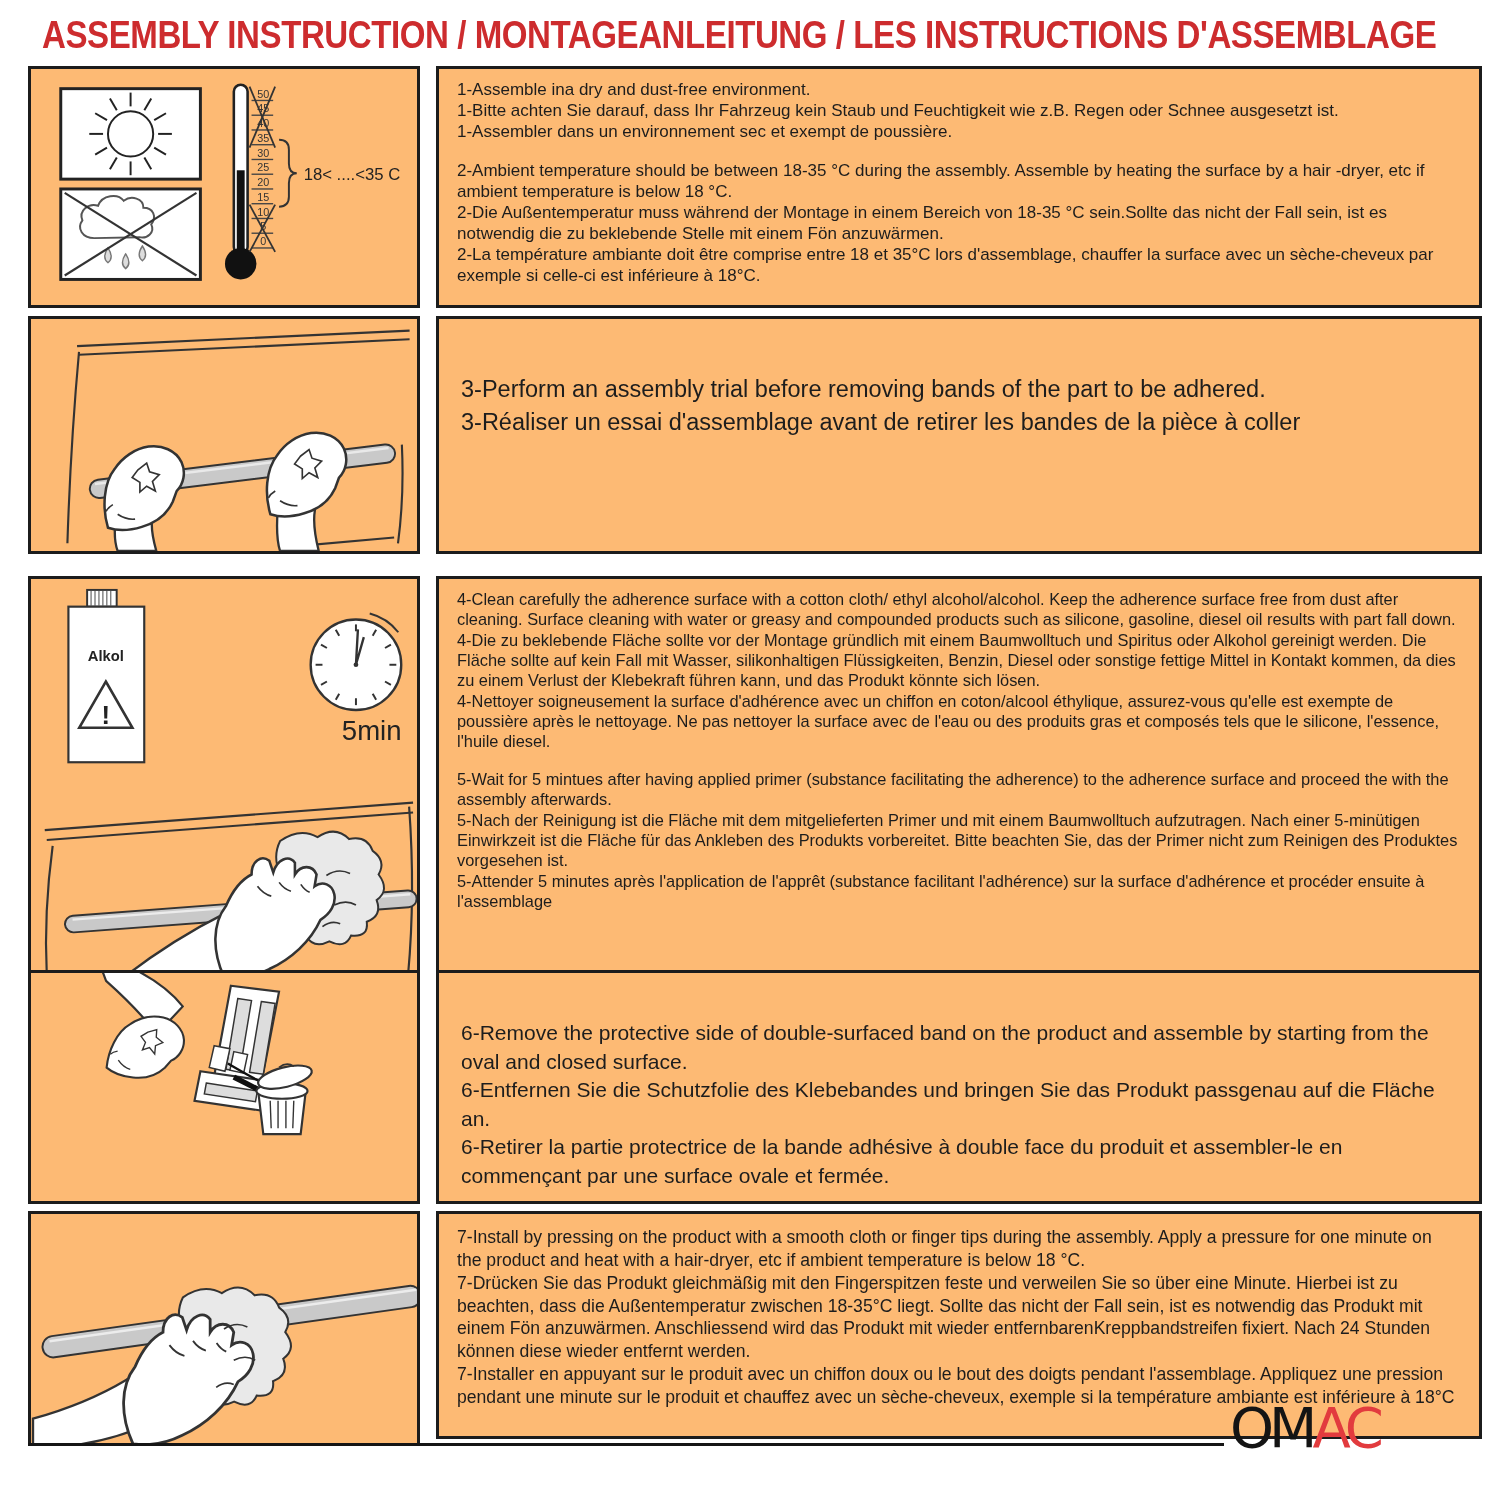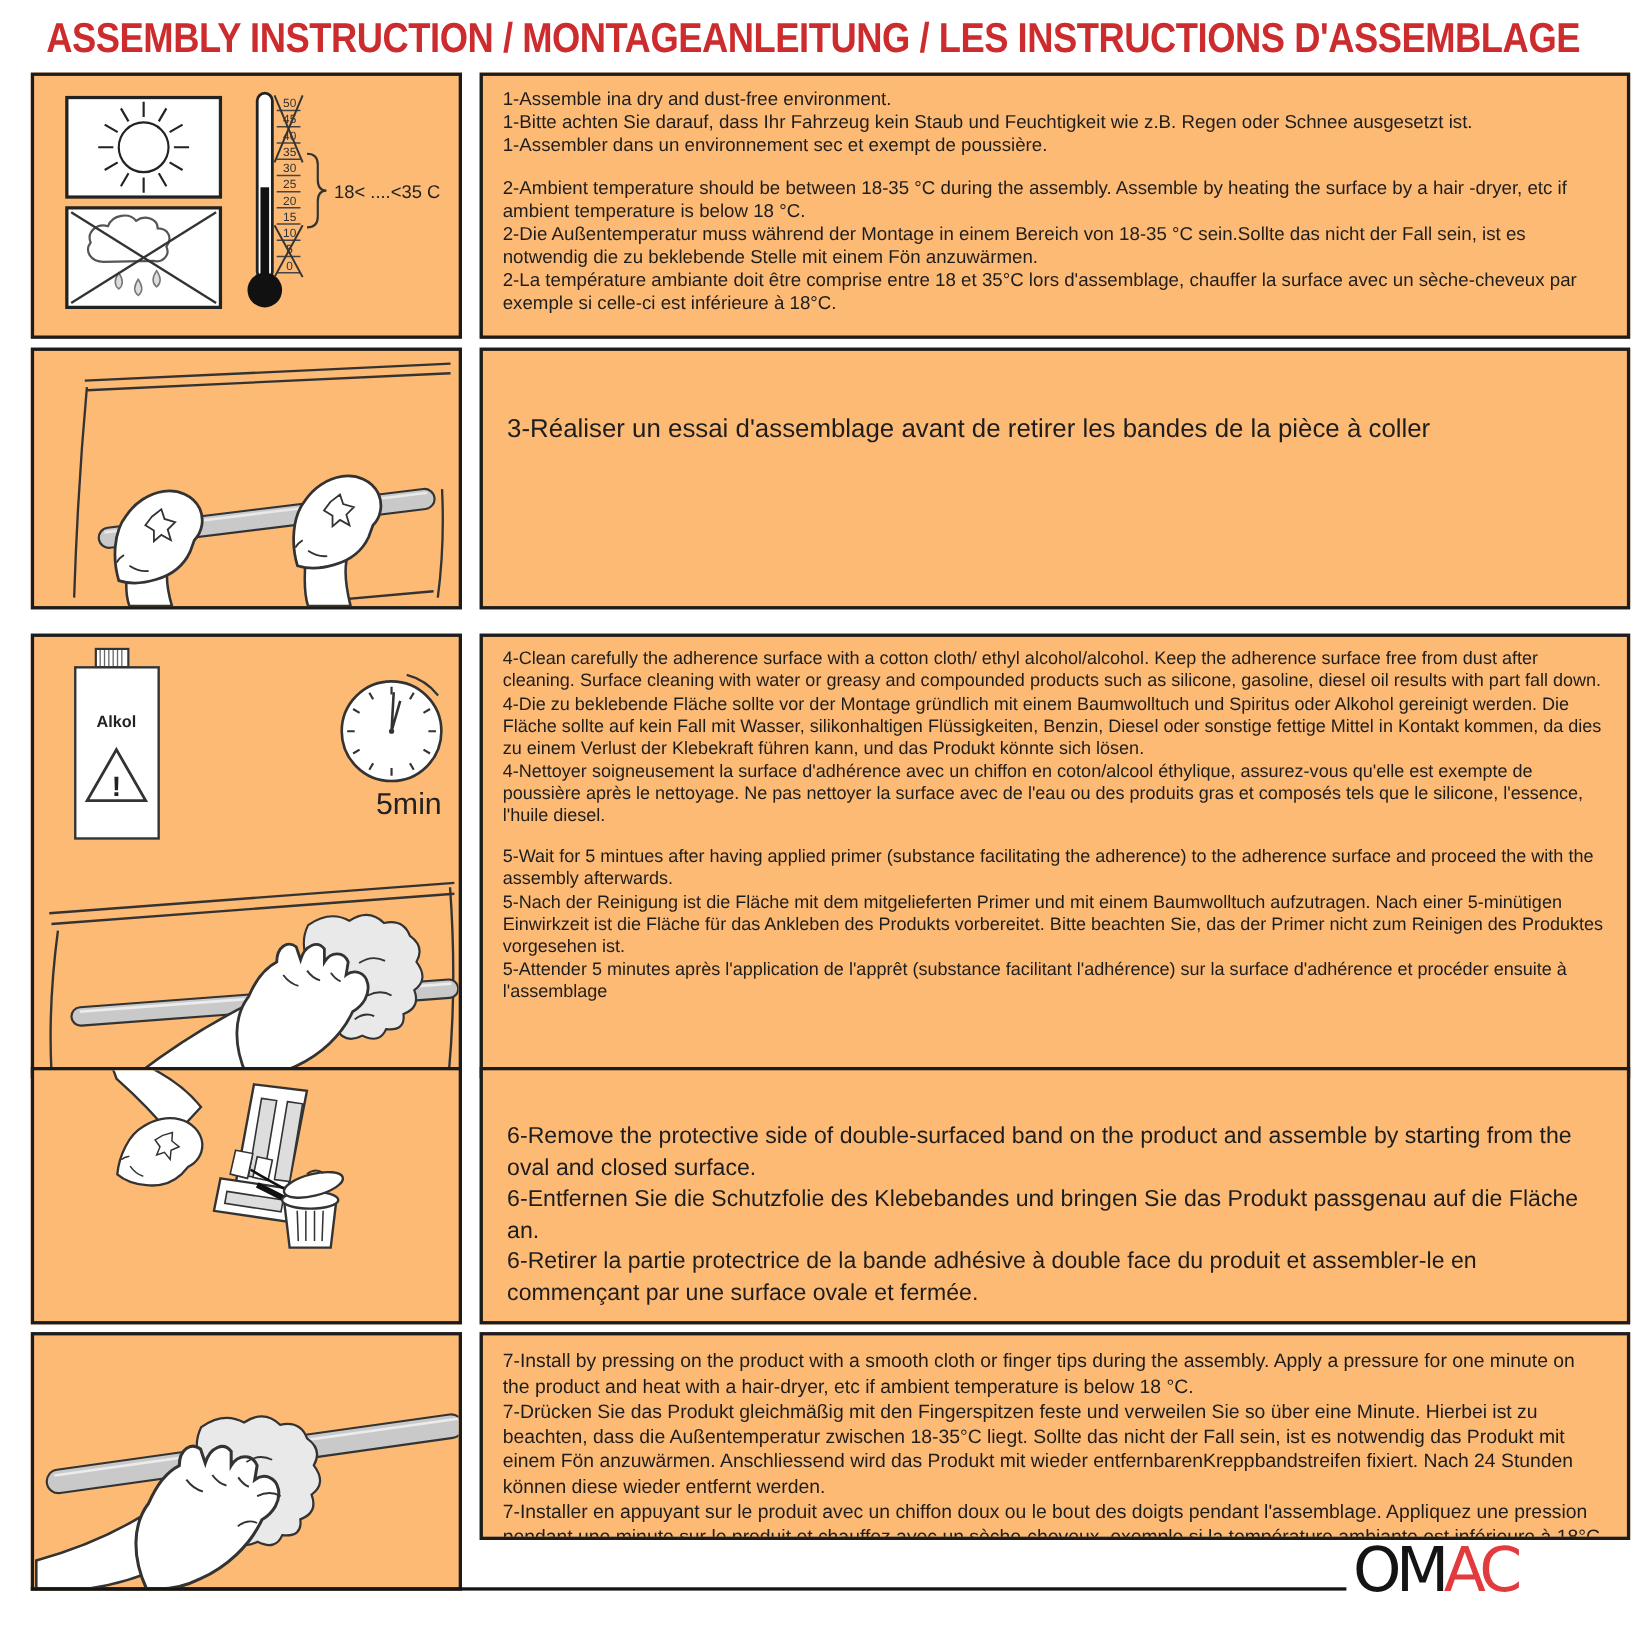--- a/index.html
+++ b/index.html
@@ -8,21 +8,21 @@
   .page-title{position:absolute;left:42px;top:14px;font-size:38px;font-weight:bold;color:#cd2c2e;
     white-space:nowrap;letter-spacing:-.5px;transform:scaleX(.87);transform-origin:left top}
   .box{position:absolute;background:#fdba74;border:3px solid #1c1c1c}
   .illu{left:28px;width:392px;overflow:hidden}
   .textcol{left:436px;width:1046px;padding:10px 18px;overflow:hidden}
   .r1{top:66px;height:242px}
   .r2{top:316px;height:238px}
   .r3{top:576px;height:404px}
   .r4{top:970px;height:234px}
   .r5{top:1211px;height:235px}
-  .r5t{top:1211px;height:189px}
+  .r5t{top:1211px;height:228px}
   .t1{font-size:17px;line-height:1.24}
   .t2{font-size:23.5px;line-height:1.42;padding-top:54px;padding-left:22px}
   .t3{font-size:16.4px;line-height:1.24}
   .t4{font-size:21px;line-height:1.36;padding-top:46px;padding-left:22px}
   .t5{font-size:17.6px;line-height:1.3;padding-top:12px}
   .para{margin:0}
   .para.bold{font-weight:normal}
   .para.gap{height:1.05em}
   .illu svg{display:block;width:100%;height:100%}
   .rule{position:absolute;left:28px;top:1443px;width:1196px;height:3px;background:#151515}
@@ -153,20 +153,21 @@
       <path d="M84,206 C82,222 83,232 86,240 L126,240 C122,226 120,214 122,204 Z" fill="#fff" stroke="#333" stroke-width="2.4"></path>
       <use href="#fist" transform="translate(64,110)"></use>
     </g>
     <g>
       <path d="M252,192 C250,214 250,228 254,240 L294,240 C290,224 288,210 290,198 Z" fill="#fff" stroke="#333" stroke-width="2.4"></path>
       <use href="#fist" transform="translate(232,96)"></use>
     </g>
   </svg>
 </div>
 <div class="box textcol t2 r2">
+    <p class="para bold">3-Perform an assembly trial before removing bands of the part to be adhered.</p>
     <p class="para normal">3-Réaliser un essai d'assemblage avant de retirer les bandes de la pièce à coller</p>
   </div>
 
 <div class="box illu r3">
   <svg viewBox="0 0 392 402">
     <g>
       <rect x="57" y="10" width="30" height="17" fill="#fff" stroke="#333" stroke-width="2"></rect>
       <g stroke="#666" stroke-width="1.2">
         <line x1="61" y1="11" x2="61" y2="26"></line>
           <line x1="65" y1="11" x2="65" y2="26"></line>

